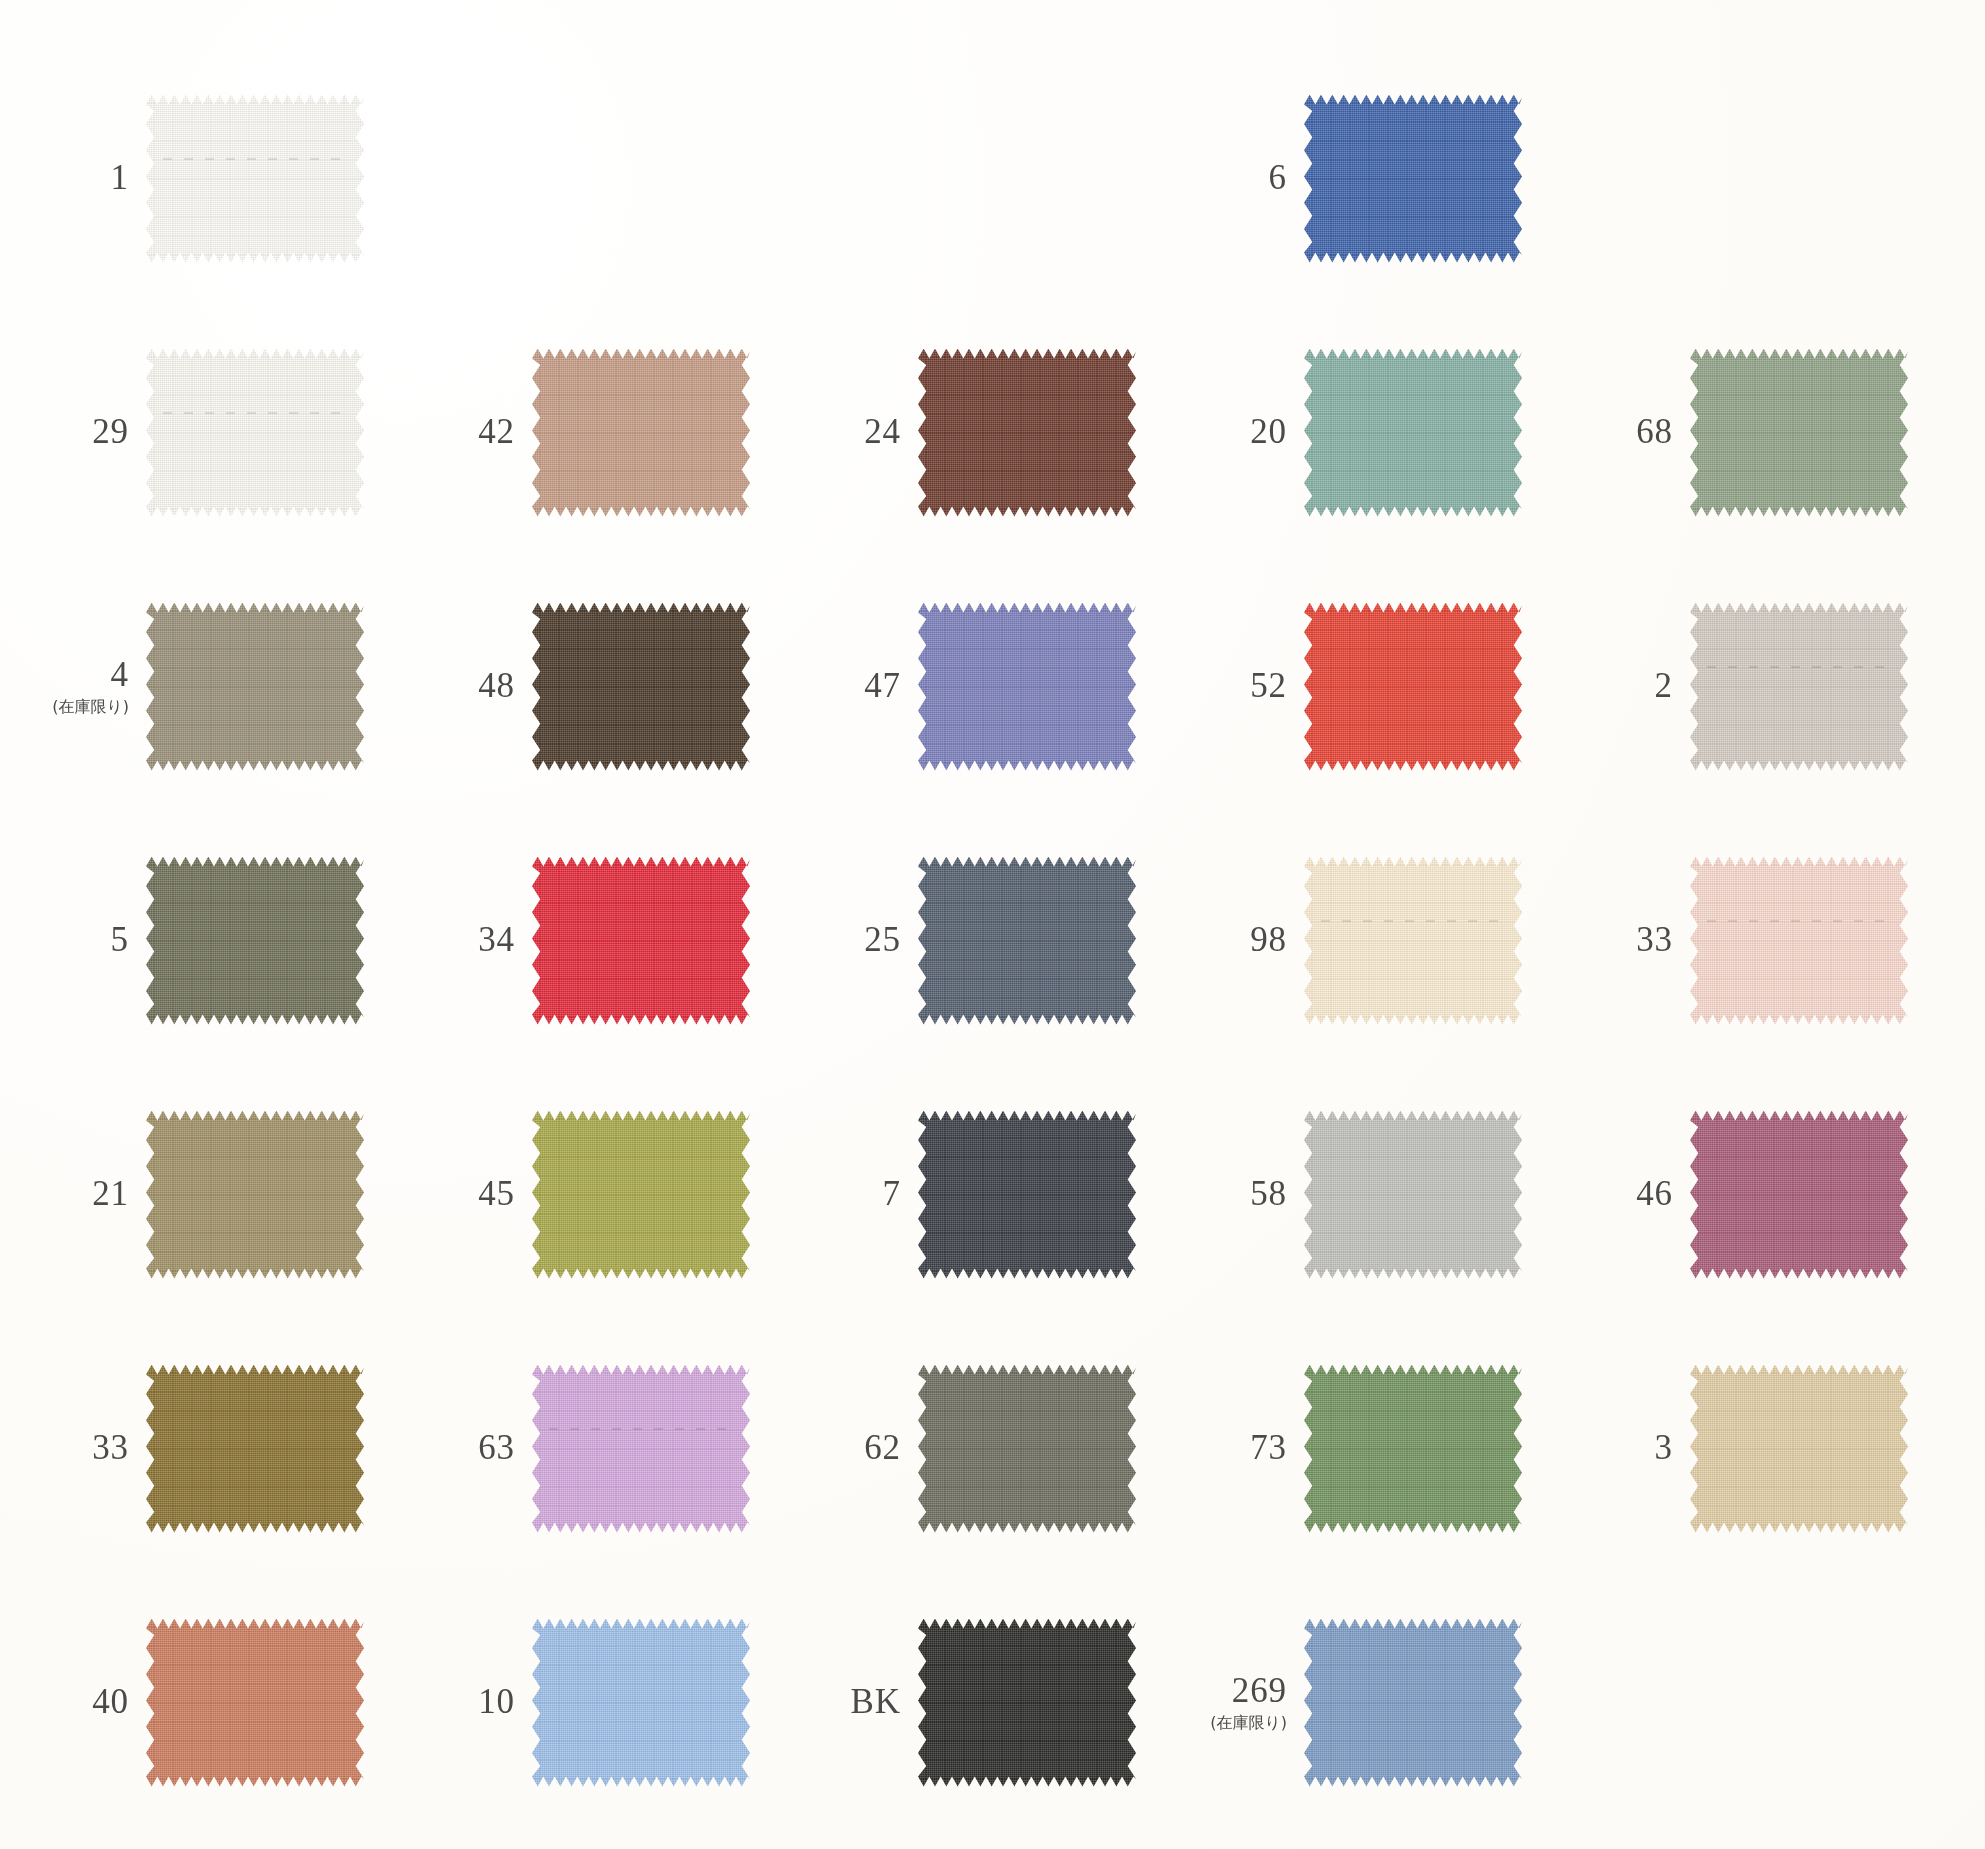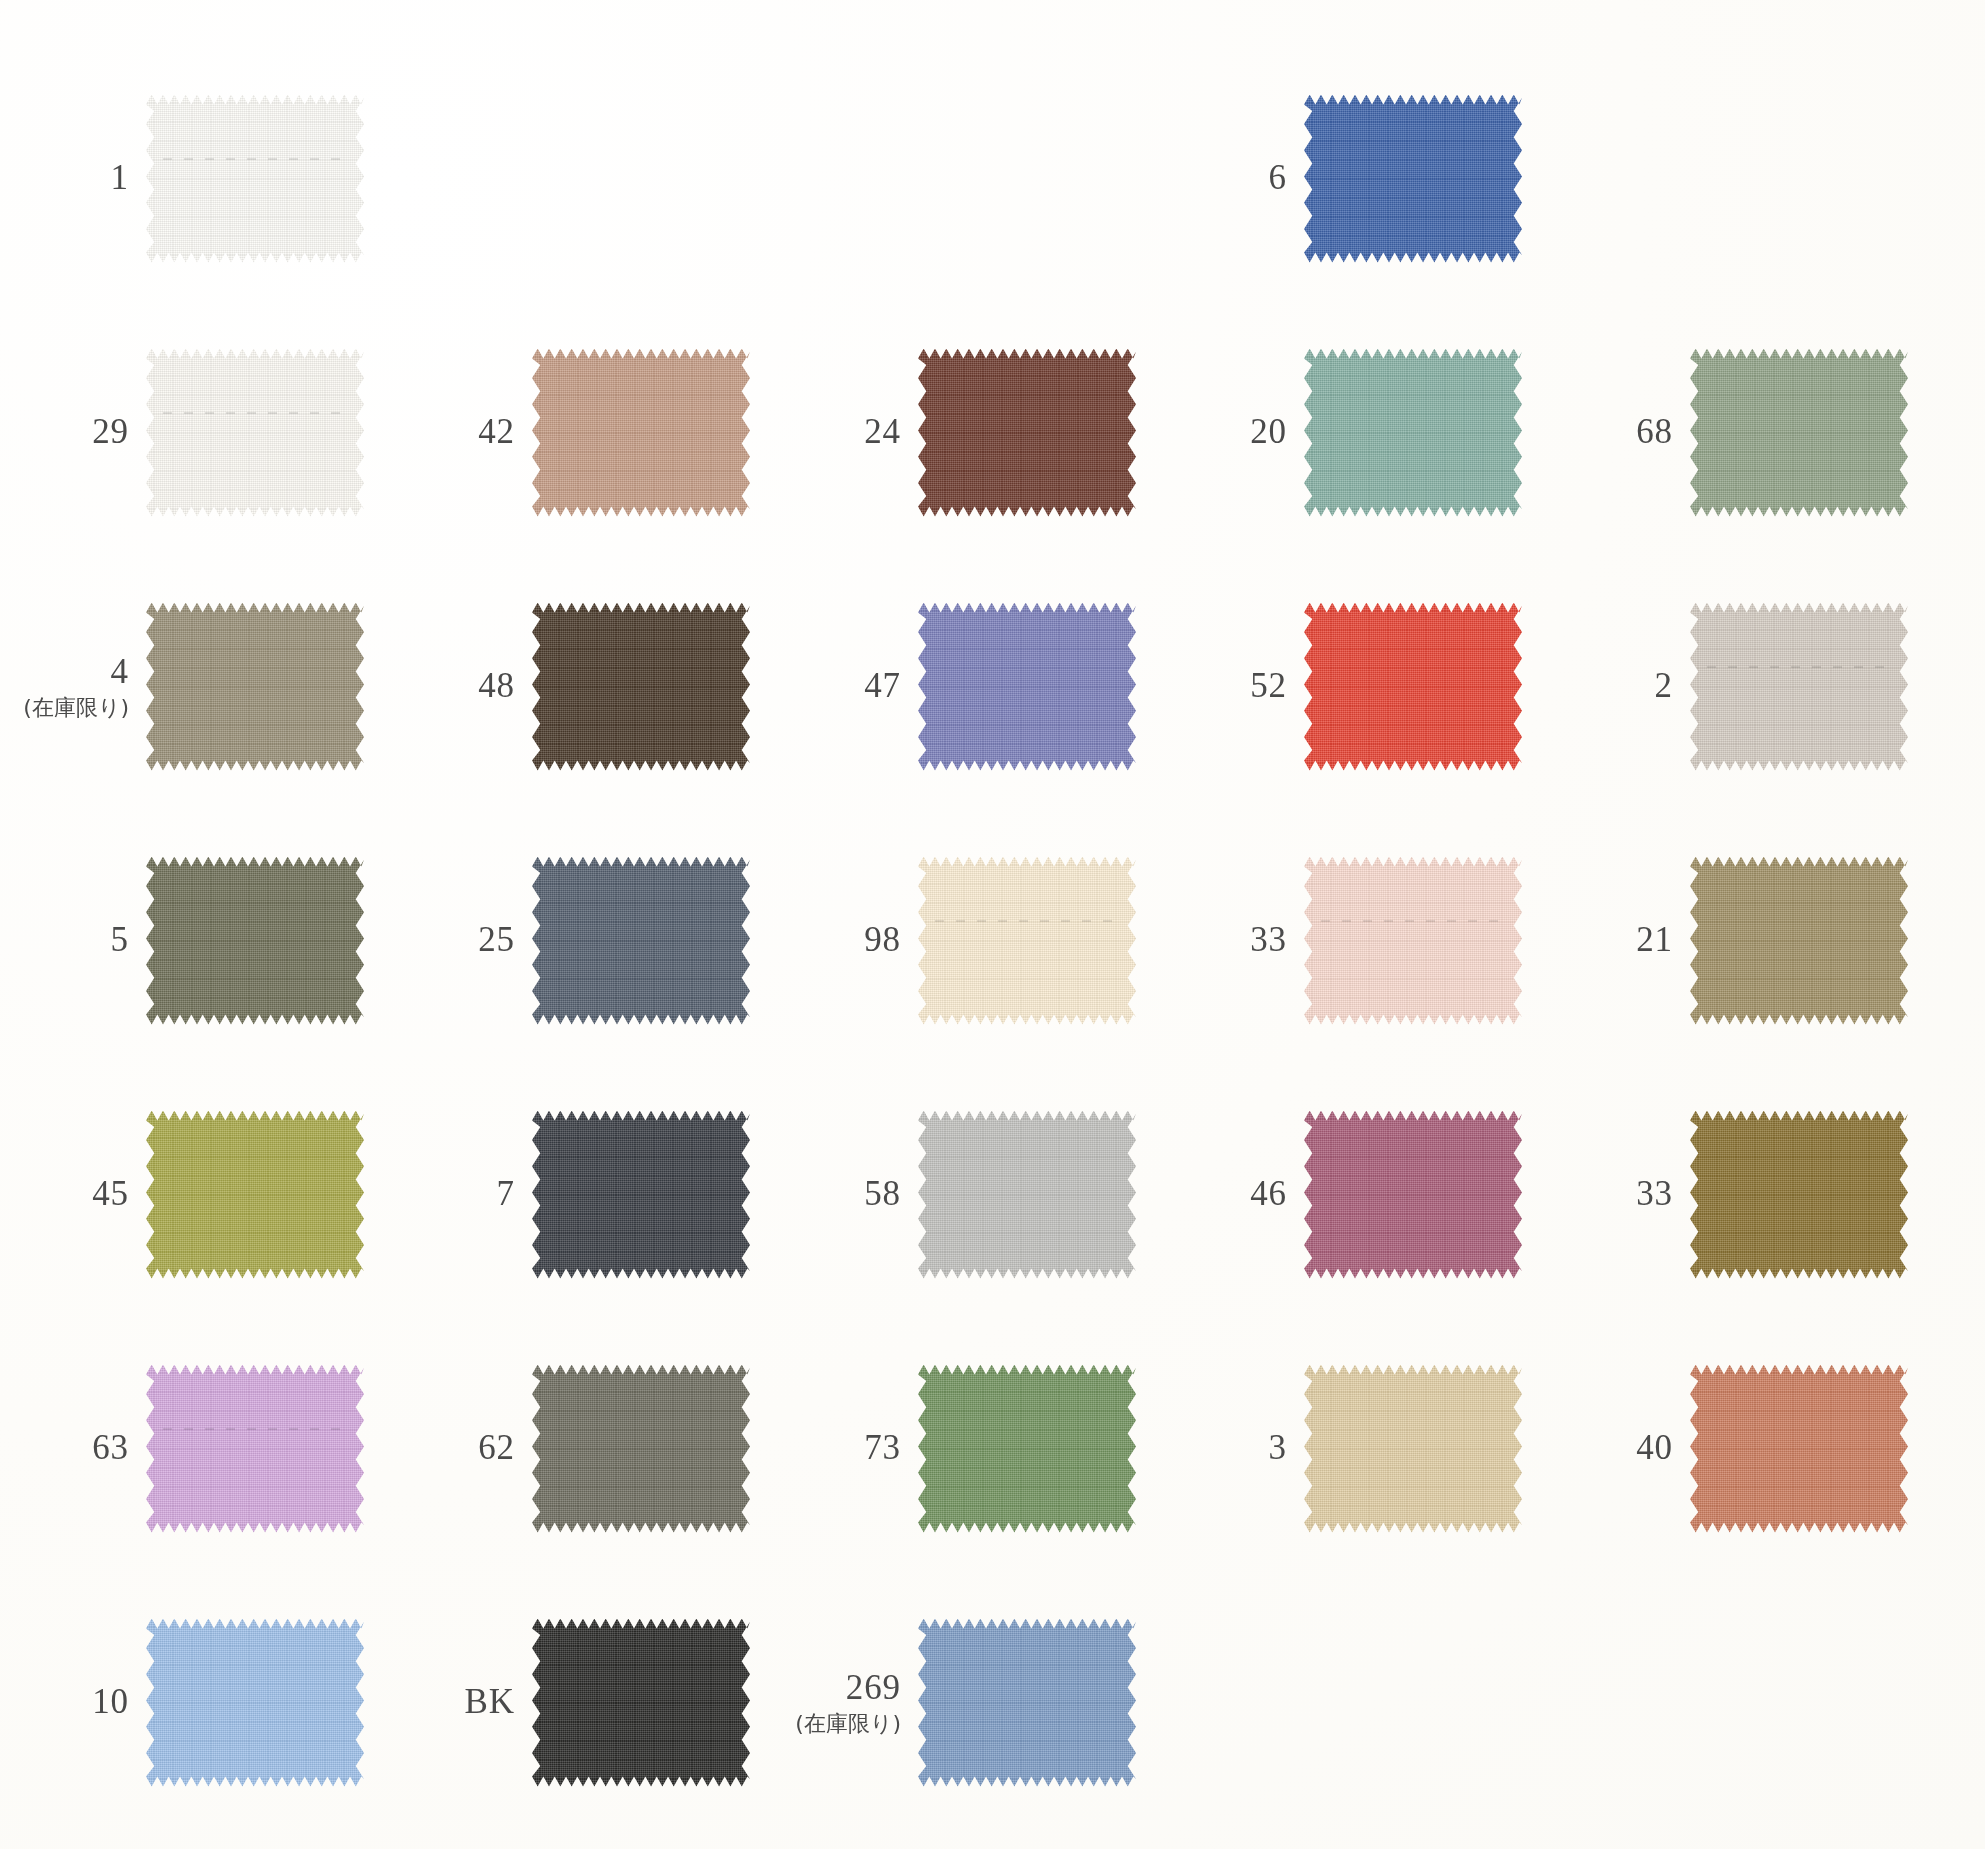--- a/index.html
+++ b/index.html
@@ -58,21 +58,21 @@
     line-height: 1.05;
   }
   .label-code {
     font-size: 35px;
     color: #4a4a4a;
     letter-spacing: 0.9px;
     font-family: "Liberation Serif", "DejaVu Serif", serif;
     font-weight: 400;
   }
   .label-note {
-    font-size: 22px;
+    font-size: 16px;
     color: #4a4a4a;
     margin-top: 4.7px;
     white-space: nowrap;
     font-family: "DejaVu Sans", "Liberation Sans", sans-serif;
   }
 
   
   .swatch {
     position: relative;
     width: 218px;
@@ -264,20 +264,28 @@
       <div class="cell">
         <div class="label-wrap">
           <div class="label-code">5</div>
         </div>
         <div class="swatch no-crease">
           <div class="cloth" style="background-color: rgb(112, 113, 89);"></div>
         </div>
       </div>
       <div class="cell">
         <div class="label-wrap">
+          <div class="label-code">34</div>
+        </div>
+        <div class="swatch no-crease">
+          <div class="cloth" style="background-color: rgb(227, 42, 58);"></div>
+        </div>
+      </div>
+      <div class="cell">
+        <div class="label-wrap">
           <div class="label-code">25</div>
         </div>
         <div class="swatch no-crease">
           <div class="cloth" style="background-color: rgb(85, 96, 111);"></div>
         </div>
       </div>
       <div class="cell">
         <div class="label-wrap">
           <div class="label-code">98</div>
         </div>

